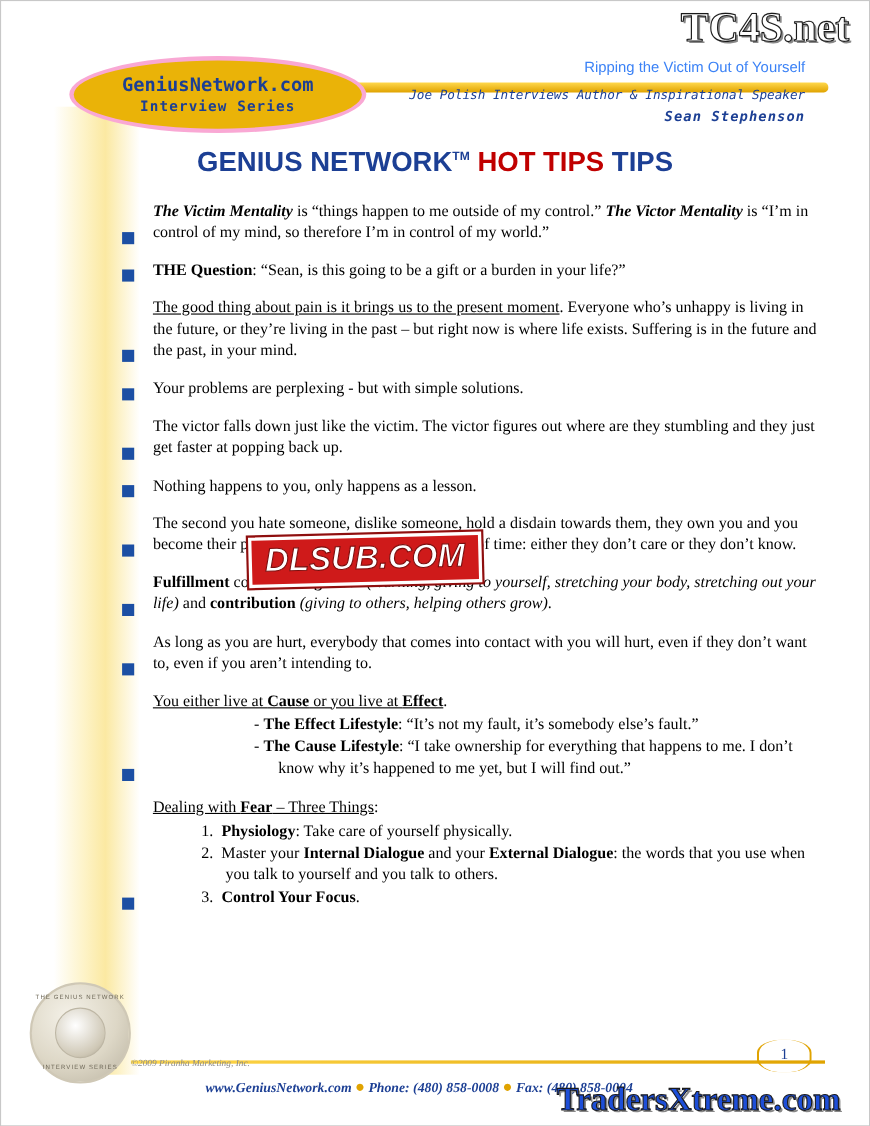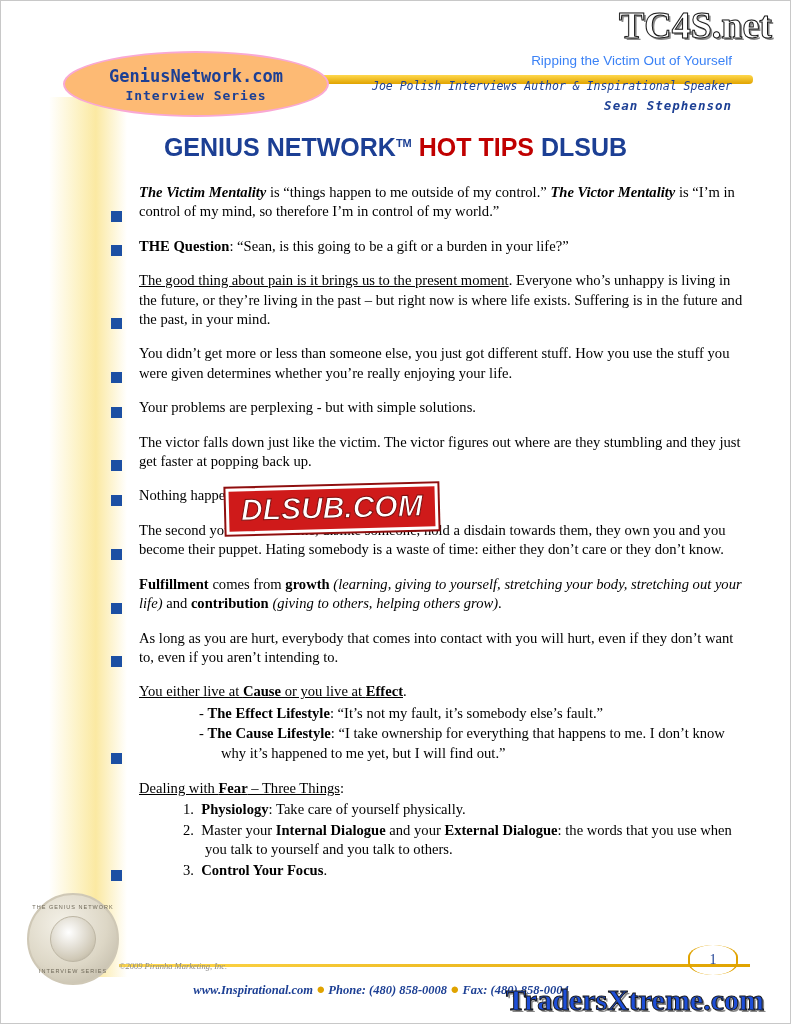--- a/index.html
+++ b/index.html
@@ -26,23 +26,23 @@
     font-family:"Liberation Serif", serif;
     font-weight:bold;font-size:38px;color:#ffffff;
     -webkit-text-stroke:1px #1a1a1a;
     text-shadow:2px 2px 0 #888, 0 0 1px #000;
     letter-spacing:0px;
     z-index:40;
   }
   
   .logo-oval{
     position:absolute;left:62px;top:50px;width:262px;height:62px;
-    border:2px solid #f9a8d4;
+    border:4px solid #f9a8d4;
     border-radius:50%;
-    background:#fdba74;
+    background:#eab308;
     z-index:5;
     display:flex;flex-direction:column;align-items:center;justify-content:center;
   }
   .logo-line1{
     font-family:"DejaVu Sans Mono", monospace;
     font-size:17px;font-weight:bold;color:#1c3f94;letter-spacing:0px;
   }
   .logo-line1 .dotcom{color:#1c3f94;}
   .logo-line2{
     font-family:"DejaVu Sans Mono", monospace;
@@ -89,21 +89,21 @@
     display:flex;align-items:flex-end;margin-bottom:15px;
   }
   .bullet{
     width:11px;height:11px;background:#1c4fa3;flex:0 0 11px;margin-top:5px;margin-right:17px;
   }
   .txt{flex:1;}
   .txt b{font-weight:bold;}
   .txt i{font-style:italic;}
   .u{text-decoration:underline;}
   .sub{
-    margin-left:60px;margin-top:2px;
+    margin-left:92px;margin-top:2px;
   }
   .sub div{margin-bottom:1px;}
   .sublist{margin-left:44px;margin-top:2px;}
   .sublist div{margin-bottom:1px;}
   .hang{padding-left:22px;text-indent:-22px;}
   
   .dlsub{
     position:absolute;left:225px;top:485px;z-index:20;
     transform:rotate(-1.5deg);
   }
@@ -194,39 +194,35 @@
 
   <div class="hdr-right">
     <div class="hdr-title">Ripping the Victim Out of Yourself</div>
     <div class="hdr-sub">Joe Polish Interviews Author &amp; Inspirational Speaker</div>
     <div class="hdr-sub2">Sean Stephenson</div>
   </div>
 
   <div class="doc-title">
     <span>GENIUS NETWORK</span><span class="tm">TM</span>
     <span class="red">HOT TIPS</span>
-    <span>DLSUB</span>
+    <span>TIPS</span>
   </div>
 
   <div class="content">
     <div class="item">
       <span class="bullet"></span>
       <span class="txt"><b><i>The Victim Mentality</i></b> is “things happen to me outside of my control.”  <b><i>The Victor Mentality</i></b> is “I’m in control of my mind, so therefore I’m in control of my world.”</span>
     </div>
     <div class="item">
       <span class="bullet"></span>
       <span class="txt"><b>THE Question</b>: “Sean, is this going to be a gift or a burden in your life?”</span>
     </div>
     <div class="item">
       <span class="bullet"></span>
       <span class="txt"><span class="u">The good thing about pain is it brings us to the present moment</span>.  Everyone who’s unhappy is living in the future, or they’re living in the past – but right now is where life exists. Suffering is in the future and the past, in your mind.</span>
-    </div>
-    <div class="item">
-      <span class="bullet"></span>
-      <span class="txt">You didn’t get more or less than someone else, you just got different stuff.  How you use the stuff you were given determines whether you’re really enjoying your life.</span>
     </div>
     <div class="item">
       <span class="bullet"></span>
       <span class="txt">Your problems are perplexing - but with simple solutions.</span>
     </div>
     <div class="item">
       <span class="bullet"></span>
       <span class="txt">The victor falls down just like the victim.  The victor figures out where are they stumbling and they just get faster at popping back up.</span>
     </div>
     <div class="item">
@@ -270,21 +266,21 @@
 
   <div class="seal">
     <div class="seal-txt-top">THE GENIUS NETWORK</div>
     <div class="seal-inner"></div>
     <div class="seal-txt-bot">INTERVIEW SERIES</div>
   </div>
 
   <div class="copyright">©2009 Piranha Marketing, Inc.</div>
   <div class="footer-rule"></div>
   <div class="footer-text">
-    <span>www.Inspirational.com</span>
+    <span>www.GeniusNetwork.com</span>
     <span class="dot">●</span>
     <span>Phone: (480) 858-0008</span>
     <span class="dot">●</span>
     <span>Fax: (480) 858-0004</span>
   </div>
   <div class="page-num">1</div>
 
   <div class="traders">TradersXtreme.com</div>
 
 </div>

